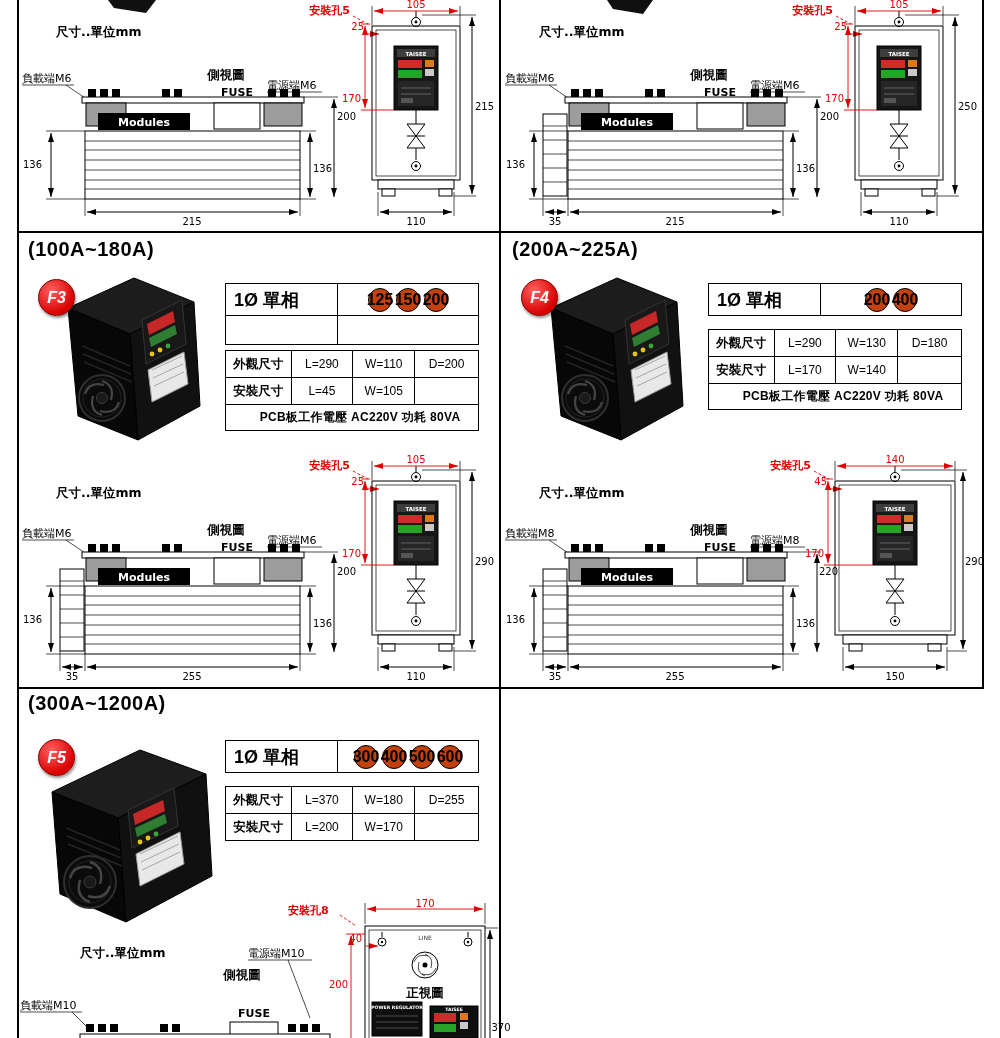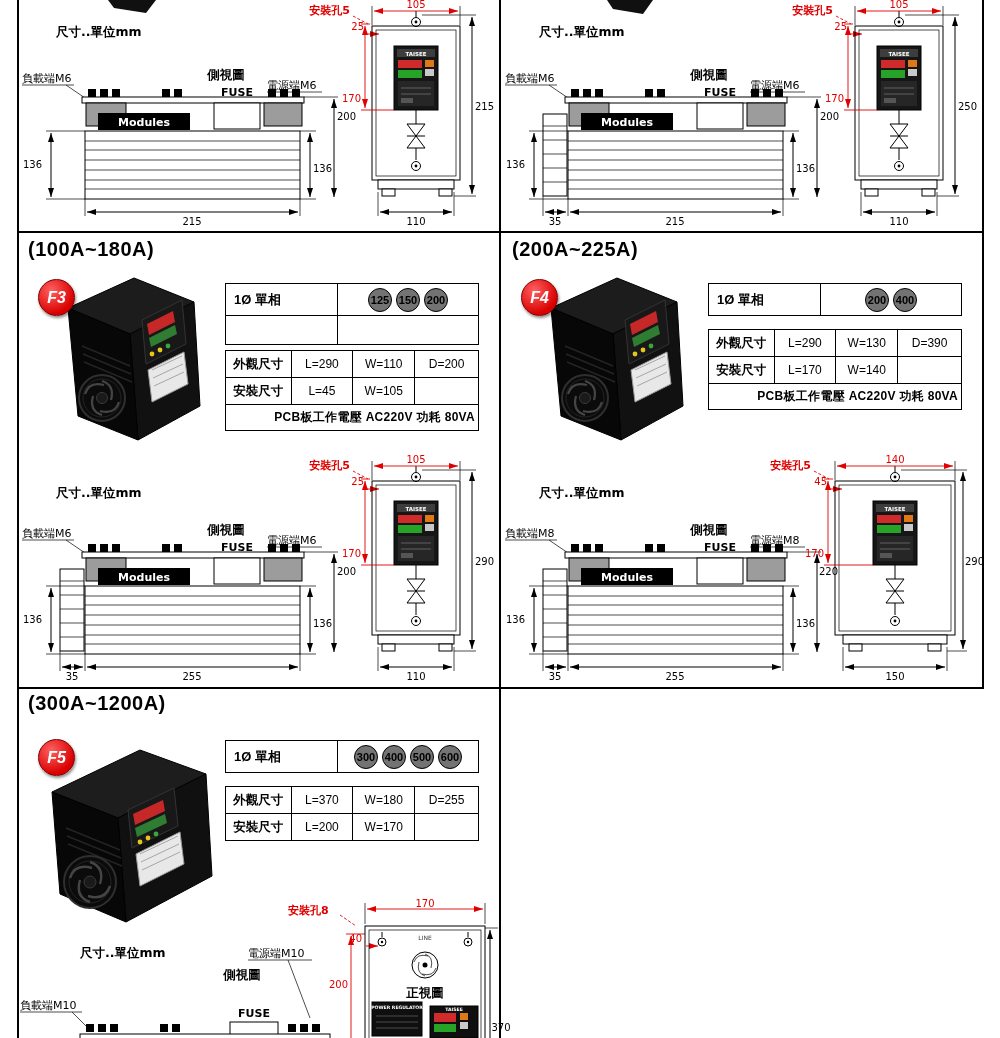--- a/index.html
+++ b/index.html
@@ -20,25 +20,25 @@
 .kf{stroke:#000;fill:#fff;stroke-width:1}
 .kt{stroke:#000;stroke-width:.7;fill:none}
 .r{stroke:#e00000;stroke-width:.9;fill:none}
 .range-h{position:absolute;font-size:20px;font-weight:bold;z-index:2;letter-spacing:.5px}
 .badge{position:absolute;width:37px;height:37px;border-radius:50%;
   background:radial-gradient(circle at 35% 30%,#ff6060,#d90000 70%);
   border:1px solid #7d0000;color:#fff;font-weight:bold;font-size:16px;font-style:italic;
   display:flex;align-items:center;justify-content:center;z-index:3;box-shadow:1px 2px 3px rgba(0,0,0,.45)}
 table{position:absolute;border-collapse:collapse;background:#fff;z-index:2}
 td{border:1.4px solid #000;font-size:12px;text-align:center;vertical-align:middle;padding:2px 3px}
-td.phase{font-weight:bold;font-size:13px;text-align:left;padding-left:8px}
+td.phase{font-weight:bold;font-size:18px;text-align:left;padding-left:8px}
 td.lbl{font-weight:bold;font-size:12.5px}
-td.pcb{font-weight:bold;font-size:12px;text-align:right;padding-left:19px;letter-spacing:.3px}
+td.pcb{font-weight:bold;font-size:12px;text-align:center;padding-left:19px;letter-spacing:.3px}
 .amp{display:inline-flex;width:24px;height:24px;border:1.6px solid #000;border-radius:50%;
-  align-items:center;justify-content:center;font-weight:bold;font-size:11px;margin:0 2px;background:#737373}
+  align-items:center;justify-content:center;font-weight:bold;font-size:16px;margin:0 2px;background:#c2410c}
 </style>
 </head>
 <body>
 
 <div id="page">
 
 <svg style="left:20px;top:0" width="478" height="231" viewBox="0 0 478 231">
 <defs>
 <marker id="kaA" markerWidth="10" markerHeight="8" refX="9" refY="3" orient="auto-start-reverse" markerUnits="userSpaceOnUse">
           <path d="M0,0L9,3L0,6Z" fill="#000"></path>
@@ -529,21 +529,21 @@
 <td><span class="amp">200</span><span class="amp">400</span></td>
         </tr>
 </tbody>
     </table>
 <table style="left:708px;top:329px;width:254px">
 <tbody>
         <tr style="height:27px">
           <td class="lbl" style="width:66px">外觀尺寸</td>
           <td style="width:62px">L=290</td>
           <td style="width:62px">W=130</td>
-          <td style="width:64px">D=390</td>
+          <td style="width:64px">D=180</td>
         </tr>
 <tr style="height:27px">
           <td class="lbl">安裝尺寸</td>
           <td>L=170</td>
           <td>W=140</td>
           <td></td>
         </tr>
 <tr style="height:26px">
           <td class="pcb" colspan="4">PCB板工作電壓 AC220V 功耗 80VA</td>
         </tr>

